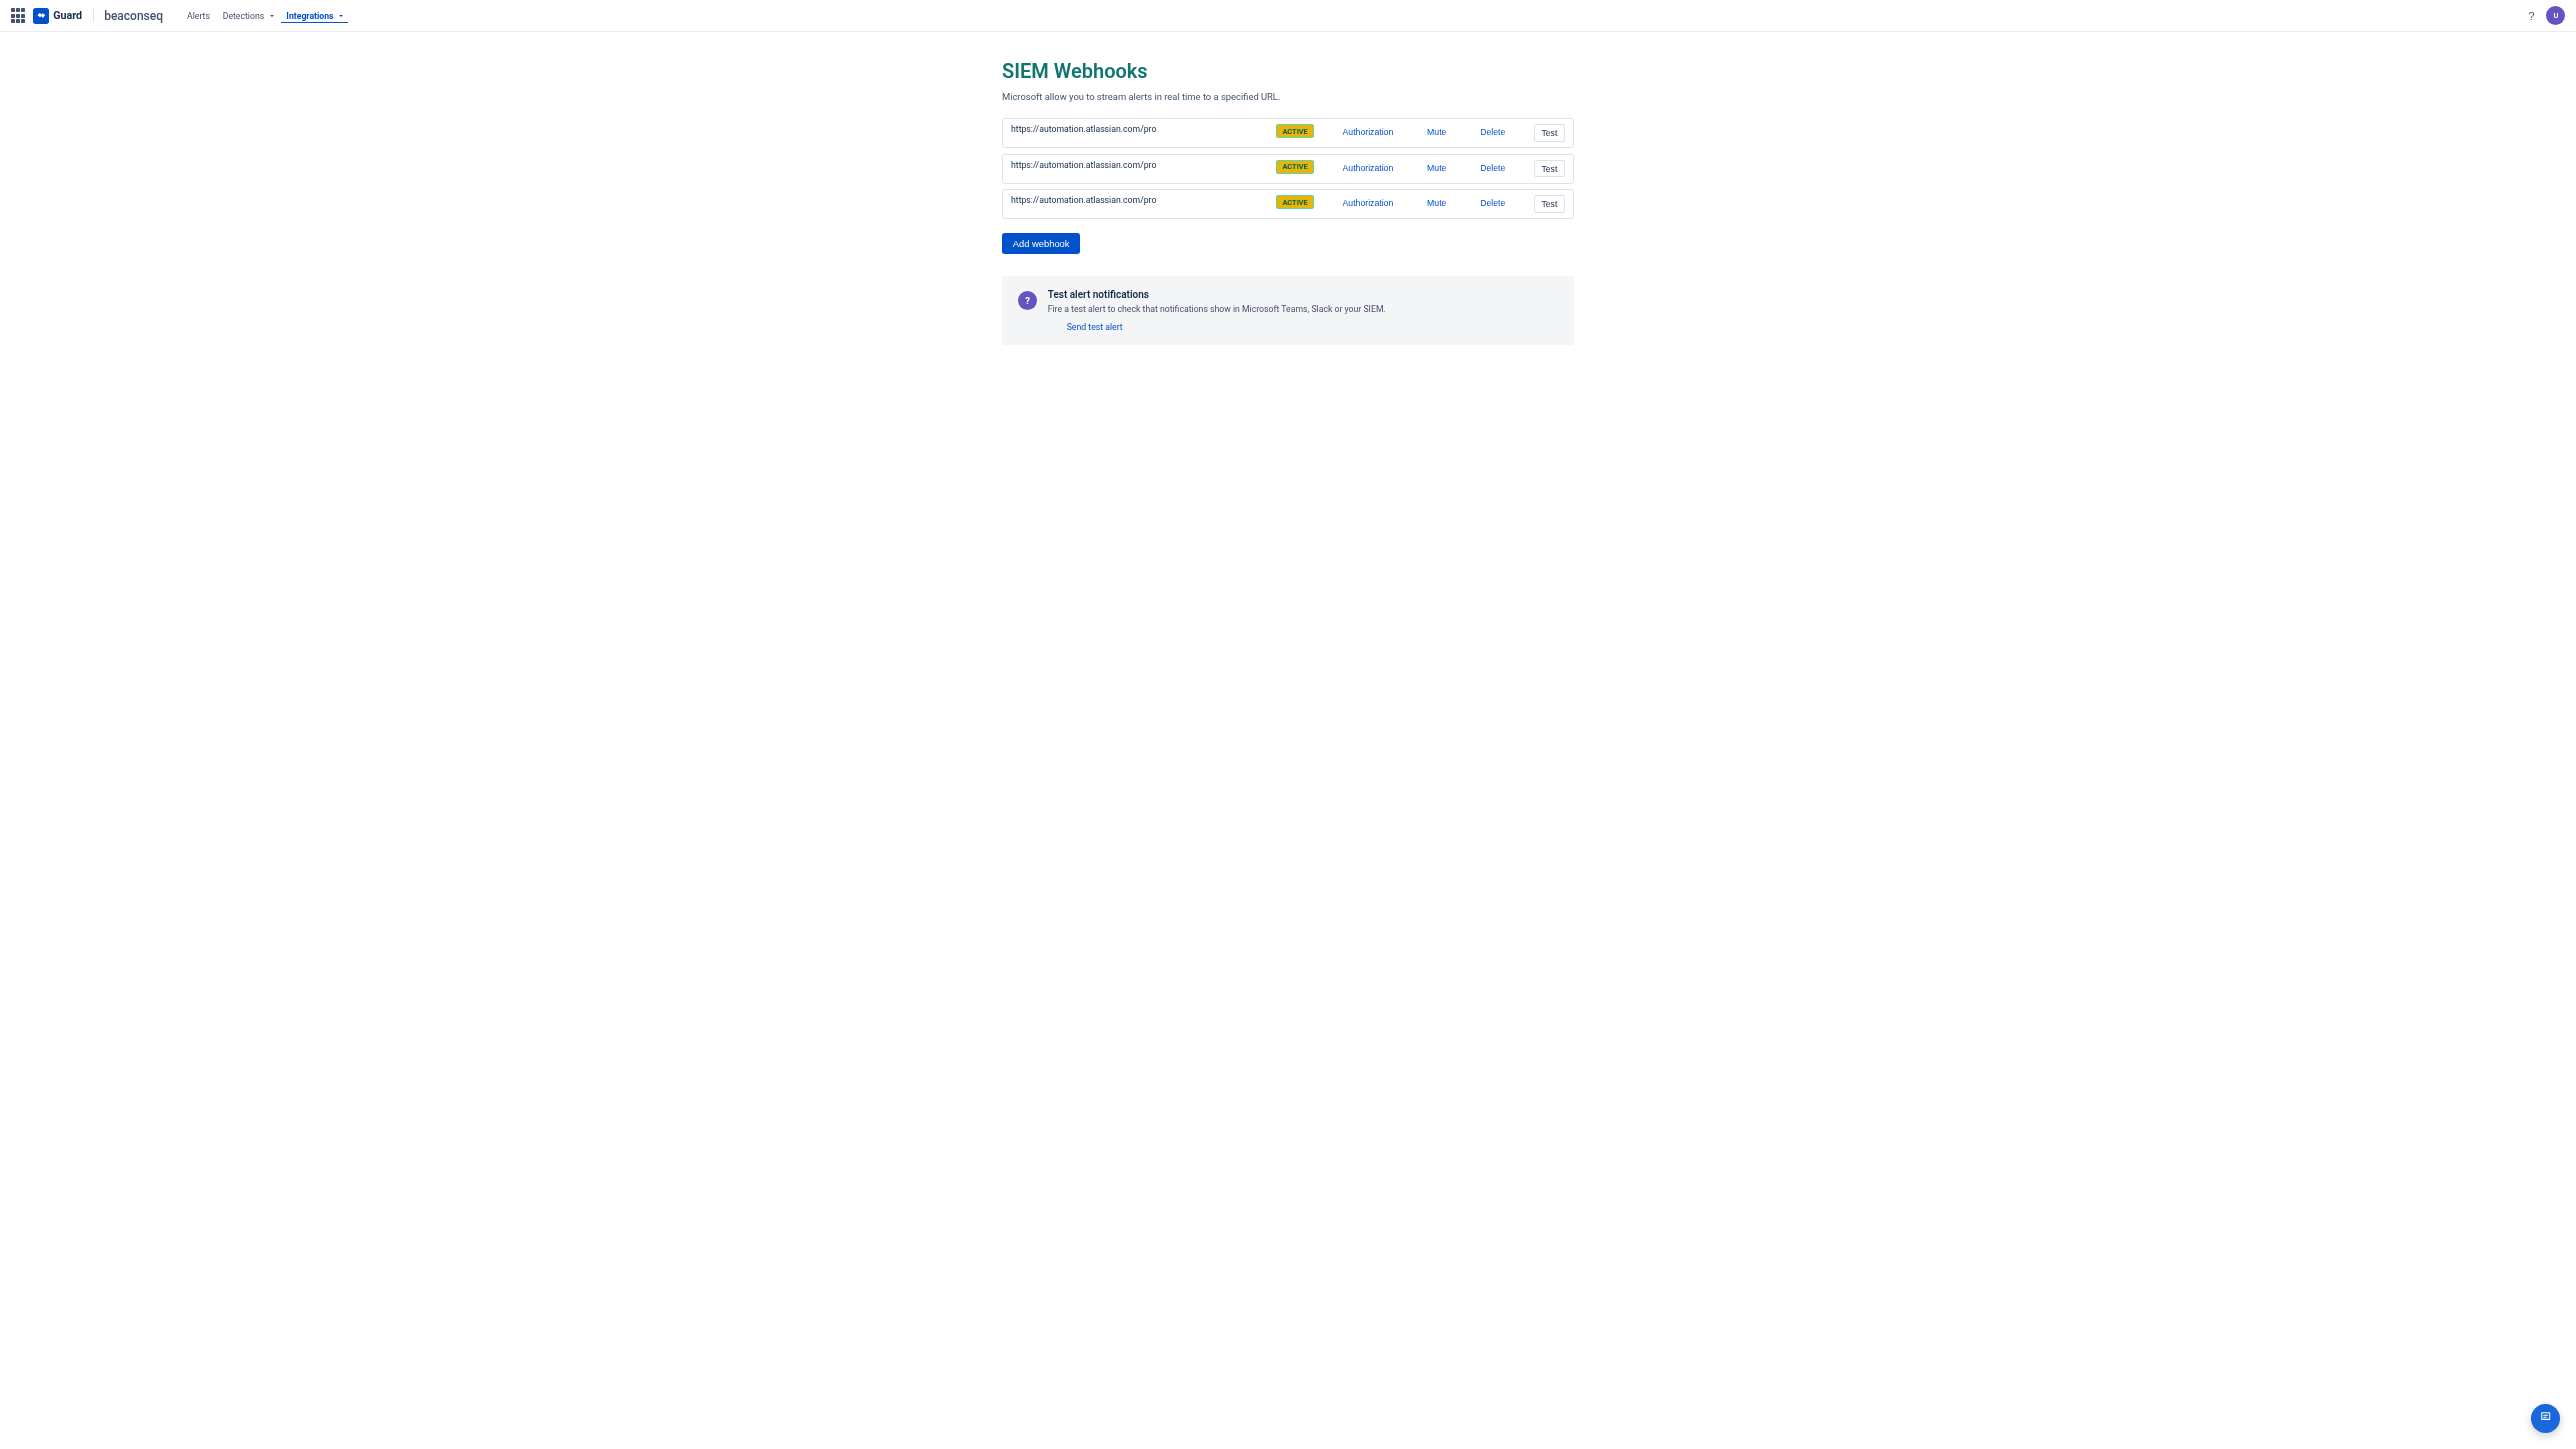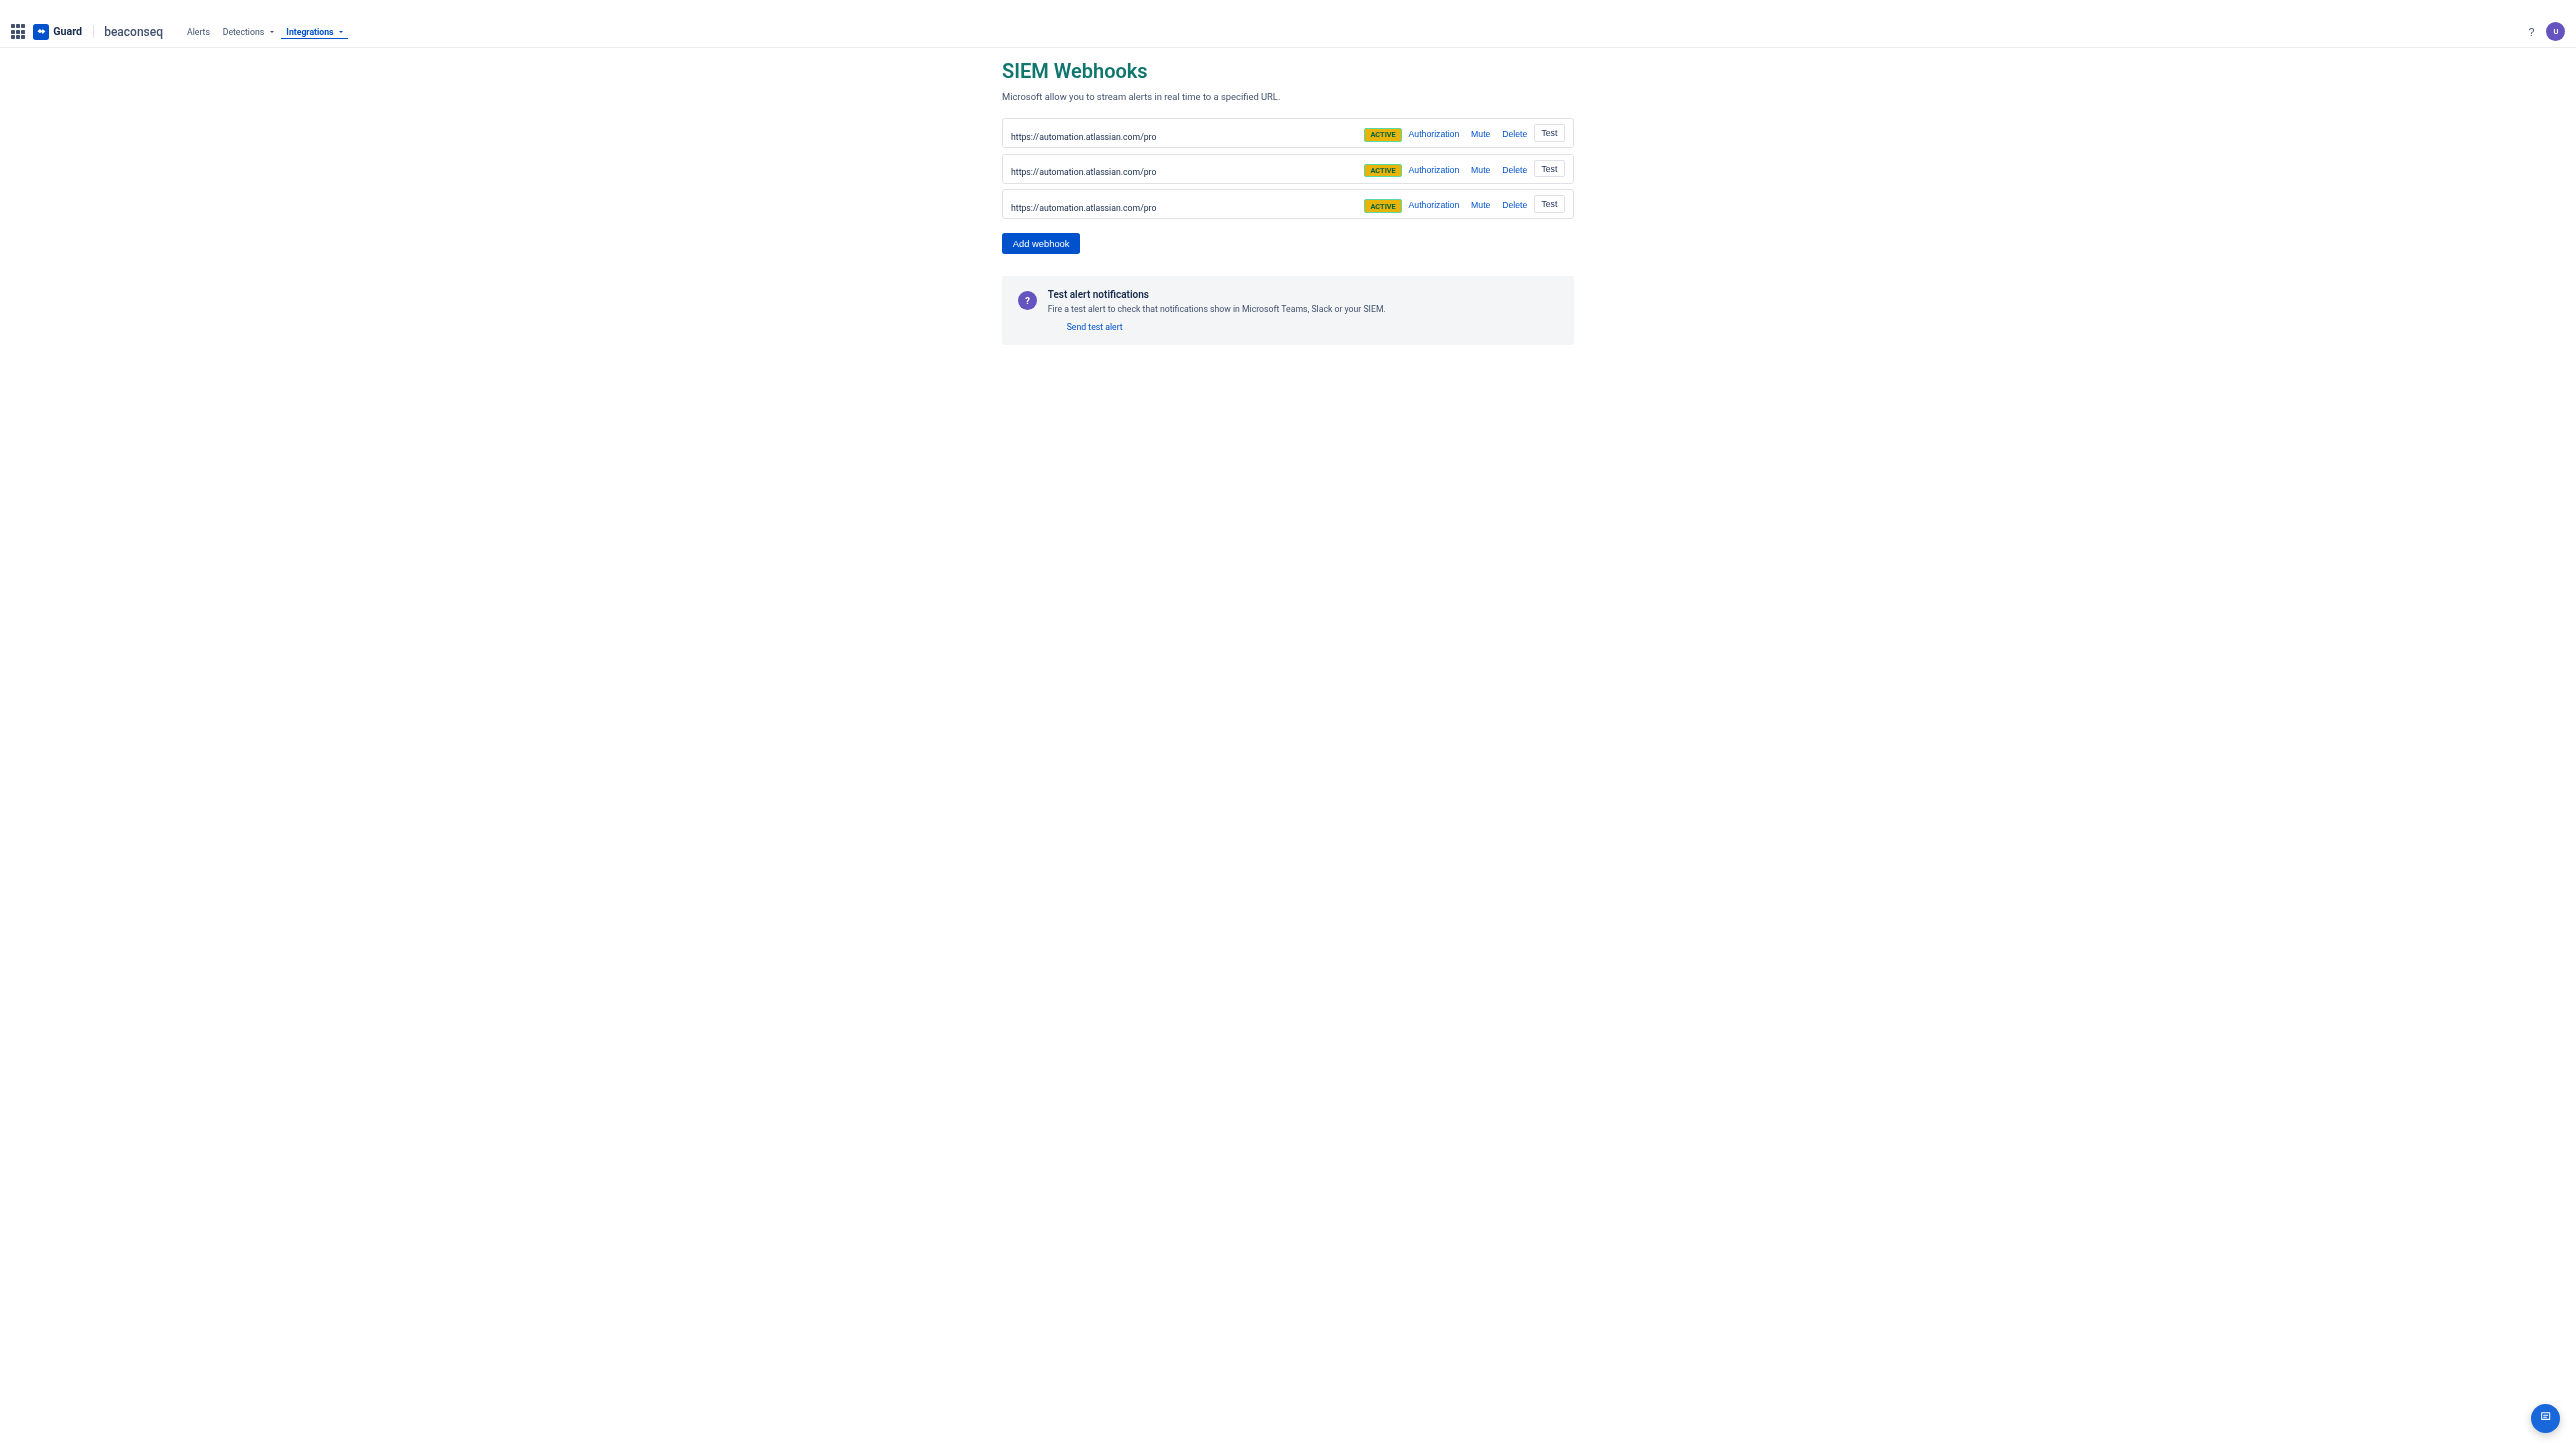--- a/index.html
+++ b/index.html
@@ -17,21 +17,21 @@
 
     
     .navbar {
       display: flex;
       align-items: center;
       height: 32px;
       padding: 0 10.7px;
       border-bottom: 0.7px solid #ebecf0;
       background: #ffffff;
       position: sticky;
-      top: 16px;
+      top: 0;
       z-index: 100;
     }
 
     .navbar-left {
       display: flex;
       align-items: center;
       gap: 8px;
     }
 
     .grid-icon {
@@ -174,26 +174,26 @@
     
     .webhook-list {
       display: flex;
       flex-direction: column;
       gap: 5.4px;
       margin-bottom: 13.4px;
     }
 
     .webhook-row {
       display: flex;
-      align-items: flex-end;
+      align-items: flex-start;
       border: 0.7px solid #dfe1e6;
       border-radius: 2.7px;
       background: #ffffff;
       padding: 5.4px 8px;
-      gap: 1px;
+      gap: 23px;
     }
 
     .webhook-url {
       flex: 1;
       font-size: 8.7px;
       color: #172b4d;
       white-space: nowrap;
       overflow: hidden;
       text-overflow: ellipsis;
     }

